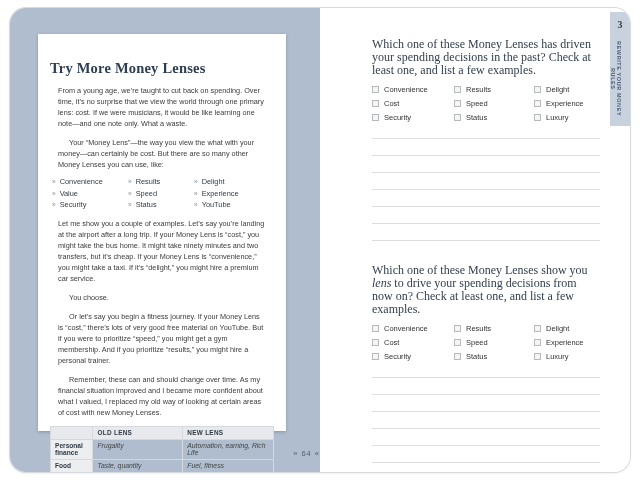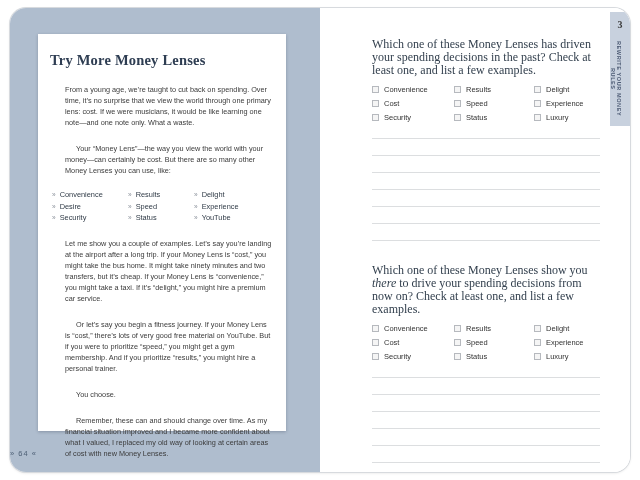--- a/index.html
+++ b/index.html
@@ -18,29 +18,29 @@
     background:#afbdce;
   }
   .page-right {
     position:absolute; left:310px; top:0; width:310px; height:464px;
     background:#ffffff;
   }
 
   
   .card {
     position:absolute; left:28px; top:26px; width:248px; height:397px;
-    background:#ffffff; box-sizing:border-box; padding:16px 11px 8px 12px;
+    background:#ffffff; box-sizing:border-box; padding:24px 11px 8px 12px;
     box-shadow:0 1px 3px rgba(30,40,60,.28);
   }
   .card-title {
     font-family:"Liberation Serif", serif; font-weight:bold;
     font-size:14.5px; color:#2e3d52; margin:2px 0 7px 0; letter-spacing:.2px;
   }
   .card p {
-    margin:15px; font-size:7.3px; line-height:11px; color:#3b3b3b;
+    margin:8px; font-size:7.3px; line-height:11px; color:#3b3b3b;
     width:208px; text-align:left;
   }
   .card p.indent { text-indent:11px; }
   .lens-grid {
     display:grid; grid-template-columns:76px 66px 1fr;
     row-gap:3px; margin:5px 0 6px 2px; width:210px;
   }
   .lens-item { font-size:7.4px; color:#2f3a46; line-height:8.5px; }
   .bullet { color:#8a909a; font-size:6.5px; margin-right:4px; }
 
@@ -54,21 +54,21 @@
   }
   .lens-table th {
     background:#e7e9ec; font-size:6.4px; color:#2f3a46; letter-spacing:.3px;
   }
   .lens-table td.rowlabel {
     background:#eceef0; font-weight:bold; color:#2f3a46; width:34px; font-size:6.6px;
   }
   .lens-table td.val { font-style:italic; width:86px; }
 
   .pagenum {
-    position:absolute; bottom:14px; left:0; width:100%; text-align:left;
+    position:absolute; bottom:14px; left:0; width:100%; text-align:right;
     font-size:7.5px; letter-spacing:1px;
   }
   .pagenum.left { color:#4e6076; }
   .pagenum.right { color:#8d949c; }
 
   
   .rp-content { position:absolute; left:52px; top:30px; width:230px; }
   .question {
     font-family:"Liberation Serif", serif; font-size:12px; line-height:13px;
     color:#33404e; margin:0; width:222px;
@@ -105,37 +105,37 @@
 </style>
 </head>
 <body>
 
 <div class="book">
 
   <div class="page-left">
     <div class="card">
       <div class="card-title">Try More Money Lenses</div>
       <p>From a young age, we’re taught to cut back on spending. Over time, it’s no surprise that we view the world through one primary lens: cost. If we were musicians, it would be like learning one note—and one note only. What a waste.</p>
-      <p class="indent">Your “Money Lens”—the way you view the world with your money—can certainly be cost. But there are so many other Money Lenses you can use, like:</p>
+      <p class="indent">Your “Money Lens”—the way you view the what with your money—can certainly be cost. But there are so many other Money Lenses you can use, like:</p>
 
       <div class="lens-grid">
         <div class="lens-item"><span class="bullet">»</span><span>Convenience</span></div>
         <div class="lens-item"><span class="bullet">»</span><span>Results</span></div>
         <div class="lens-item"><span class="bullet">»</span><span>Delight</span></div>
-        <div class="lens-item"><span class="bullet">»</span><span>Desire</span></div>
+        <div class="lens-item"><span class="bullet">»</span><span>Value</span></div>
         <div class="lens-item"><span class="bullet">»</span><span>Speed</span></div>
         <div class="lens-item"><span class="bullet">»</span><span>Experience</span></div>
         <div class="lens-item"><span class="bullet">»</span><span>Security</span></div>
         <div class="lens-item"><span class="bullet">»</span><span>Status</span></div>
         <div class="lens-item"><span class="bullet">»</span><span>YouTube</span></div>
       </div>
 
       <p>Let me show you a couple of examples. Let’s say you’re landing at the airport after a long trip. If your Money Lens is “cost,” you might take the bus home. It might take ninety minutes and two transfers, but it’s cheap. If your Money Lens is “convenience,” you might take a taxi. If it’s “delight,” you might hire a premium car service.</p>
+      <p class="indent">You choose.</p>
       <p class="indent">Or let’s say you begin a fitness journey. If your Money Lens is “cost,” there’s lots of very good free material on YouTube. But if you were to prioritize “speed,” you might get a gym membership. And if you prioritize “results,” you might hire a personal trainer.</p>
-      <p class="indent">You choose.</p>
       <p class="indent">Remember, these can and should change over time. As my financial situation improved and I became more confident about what I valued, I replaced my old way of looking at certain areas of cost with new Money Lenses.</p>
 
       <table class="lens-table">
         <tbody>
             <tr>
           <th></th>
           <th>OLD LENS</th>
           <th>NEW LENS</th>
         </tr>
         <tr>
@@ -179,21 +179,21 @@
       <div class="lines first">
         <div class="wline"></div>
         <div class="wline"></div>
         <div class="wline"></div>
         <div class="wline"></div>
         <div class="wline"></div>
         <div class="wline"></div>
         <div class="wline"></div>
       </div>
 
-      <p class="question q2"><span>Which one of these Money Lenses show you </span><em>there</em><span> to drive your spending decisions from now on? Check at least one, and list a few examples.</span></p>
+      <p class="question q2"><span>Which one of these Money Lenses show you </span><em>lens</em><span> to drive your spending decisions from now on? Check at least one, and list a few examples.</span></p>
 
       <div class="cb-grid">
         <label class="cb-item"><span class="cb"></span><span>Convenience</span></label>
         <label class="cb-item"><span class="cb"></span><span>Results</span></label>
         <label class="cb-item"><span class="cb"></span><span>Delight</span></label>
         <label class="cb-item"><span class="cb"></span><span>Cost</span></label>
         <label class="cb-item"><span class="cb"></span><span>Speed</span></label>
         <label class="cb-item"><span class="cb"></span><span>Experience</span></label>
         <label class="cb-item"><span class="cb"></span><span>Security</span></label>
         <label class="cb-item"><span class="cb"></span><span>Status</span></label>

